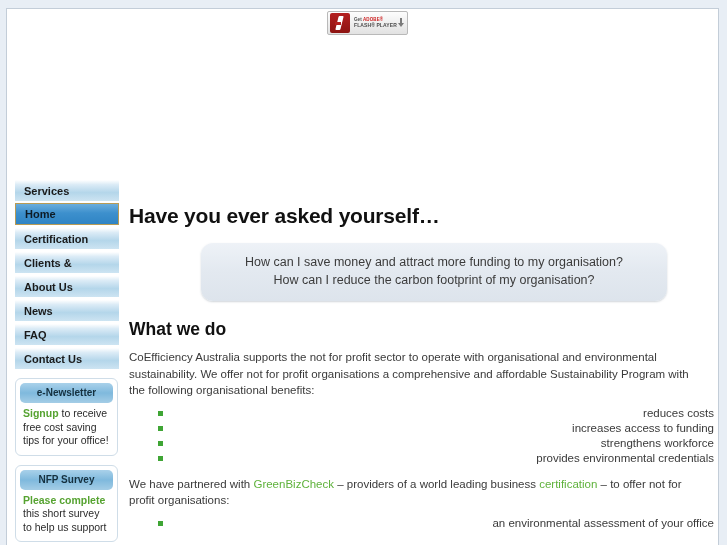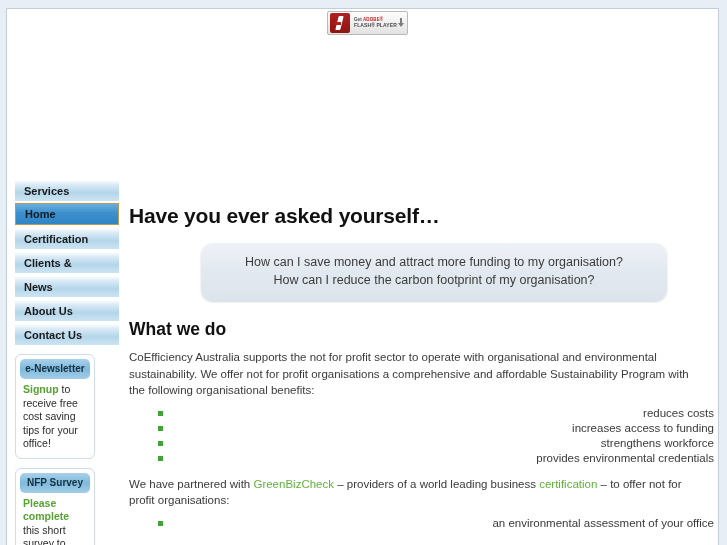--- a/index.html
+++ b/index.html
@@ -169,21 +169,21 @@
     background: linear-gradient(to bottom, #6aaddc 0%, #3d90cd 45%, #2f84c4 100%);
     border: 1px solid #b79b55;
     color: #0d1b26;
     height: 22px;
     line-height: 20px;
   }
 
   
   .side-card {
     margin: 9px 0 0 6px;
-    width: 80px;
+    width: 103px;
     background: #ffffff;
     border: 1px solid #cfdde8;
     border-radius: 6px;
     box-sizing: border-box;
     padding: 4px 4px 7px 4px;
   }
   .side-card-head {
     height: 20px;
     line-height: 20px;
     text-align: center;
@@ -289,22 +289,23 @@
       <div id="flash-arrow"></div>
     </div>
   </div>
 
   <div id="sidebar">
     <nav id="nav">
       <a class="nav-item" href="#">Services</a>
       <a class="nav-item active" href="#">Home</a>
       <a class="nav-item" href="#">Certification</a>
       <a class="nav-item" href="#">Clients &amp;</a>
+      <a class="nav-item" href="#">About Us</a>
       <a class="nav-item" href="#">News</a>
-      <a class="nav-item" href="#">About Us</a>
+      <a class="nav-item" href="#">FAQ</a>
       <a class="nav-item" href="#">Contact Us</a>
     </nav>
 
     <div class="side-card">
       <div class="side-card-head">e-Newsletter</div>
       <div class="side-card-body"><a class="side-link" href="#">Signup</a><span> to receive free cost saving tips for your office!</span></div>
     </div>
 
     <div class="side-card">
       <div class="side-card-head">NFP Survey</div>

